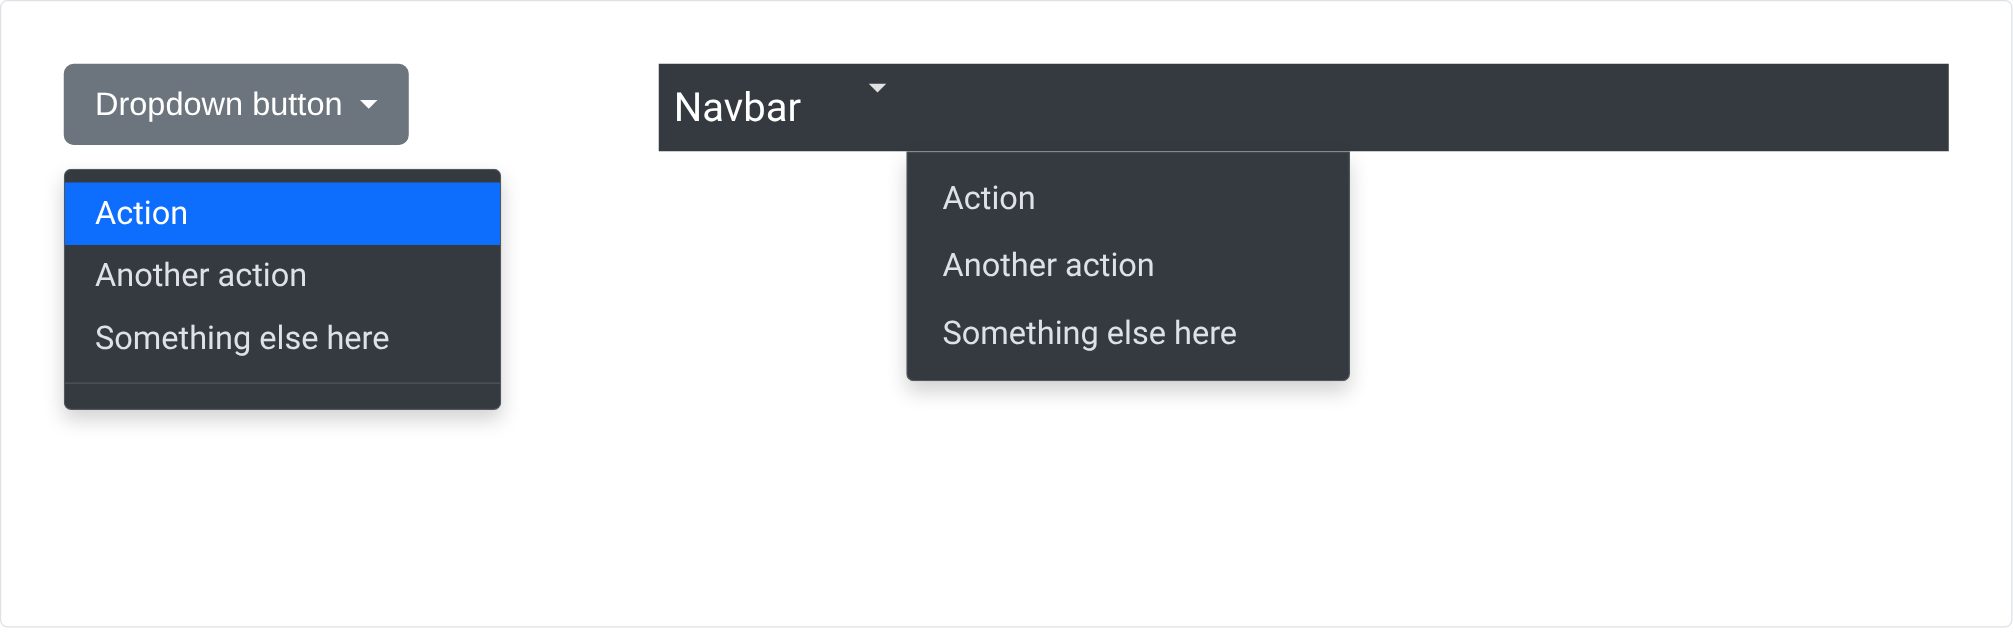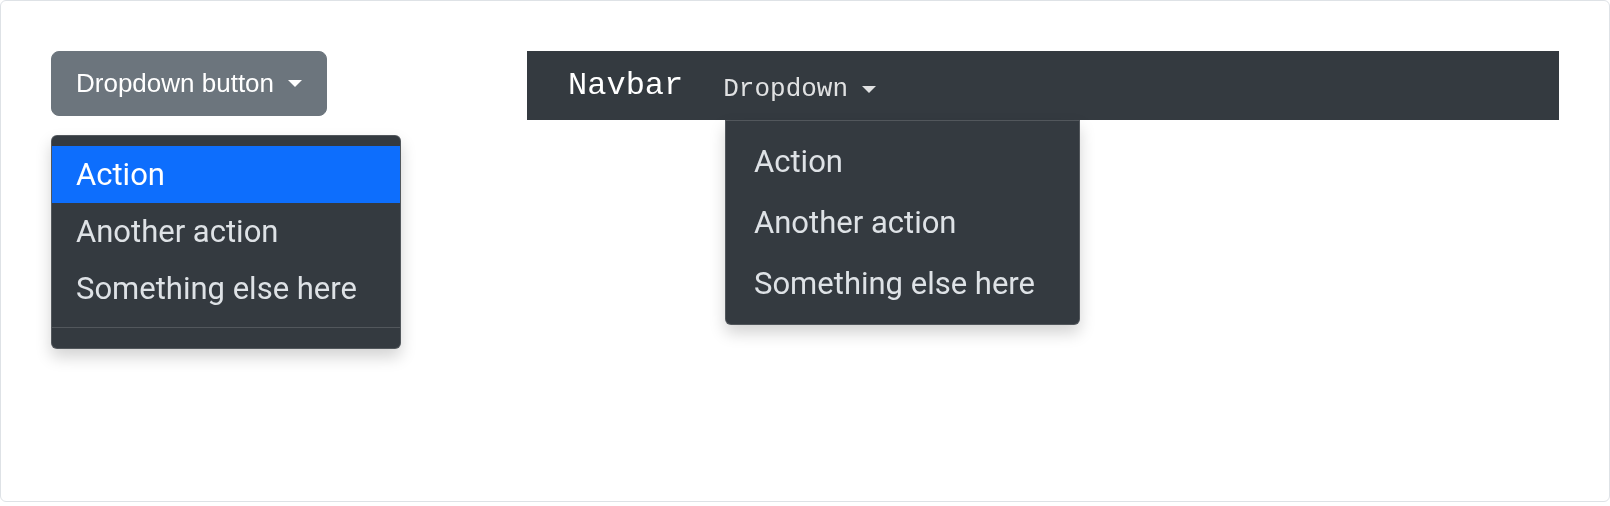--- a/index.html
+++ b/index.html
@@ -61,21 +61,21 @@
       border: 1px solid rgba(255,255,255,0.15);
       border-radius: 6px;
       padding: 10px 0;
       color: #dee2e6;
       box-shadow: 0 0.5rem 1rem rgba(0,0,0,0.175);
     }
     .dropdown-item {
       display: block;
       padding: 10px 24px;
       color: #dee2e6;
-      font-size: 31px;
+      font-size: 26px;
       text-decoration: none;
       white-space: nowrap;
       cursor: pointer;
     }
     .dropdown-item.active {
       background-color: #0d6efd;
       color: #fff;
     }
     .dropdown-divider {
       height: 0;
@@ -83,25 +83,24 @@
       border-top: 1px solid rgba(255,255,255,0.15);
     }
     
     .right-col {
       flex: 1;
       position: relative;
     }
     .navbar-dark {
       background-color: #343a40;
       display: flex;
-      align-items: flex-end;
-      padding: 16px 41px;
+      align-items: flex-start;
+      padding: 16px 12px;
       color: #fff;
       border-radius: 0;
-      font-family: Liberation Mono, monospace;
     }
     .navbar-brand {
       font-size: 32px;
       color: #fff;
       margin-right: 40px;
       cursor: pointer;
     }
     .nav-dropdown-toggle {
       color: rgba(255,255,255,0.85);
       font-size: 26px;
@@ -155,21 +154,20 @@
         <a class="dropdown-item">Something else here</a>
         <div class="dropdown-divider"></div>
       </div>
     </div>
 
     <div class="right-col">
       <div class="nav-wrapper">
         <nav class="navbar-dark">
           <a class="navbar-brand">Navbar</a>
           <a class="nav-dropdown-toggle">
-            <span>Dropdown</span>
             <span class="caret"></span>
           </a>
         </nav>
         <div class="navbar-dropdown-menu">
           <a class="dropdown-item">Action</a>
           <a class="dropdown-item">Another action</a>
           <a class="dropdown-item">Something else here</a>
         </div>
       </div>
     </div>

